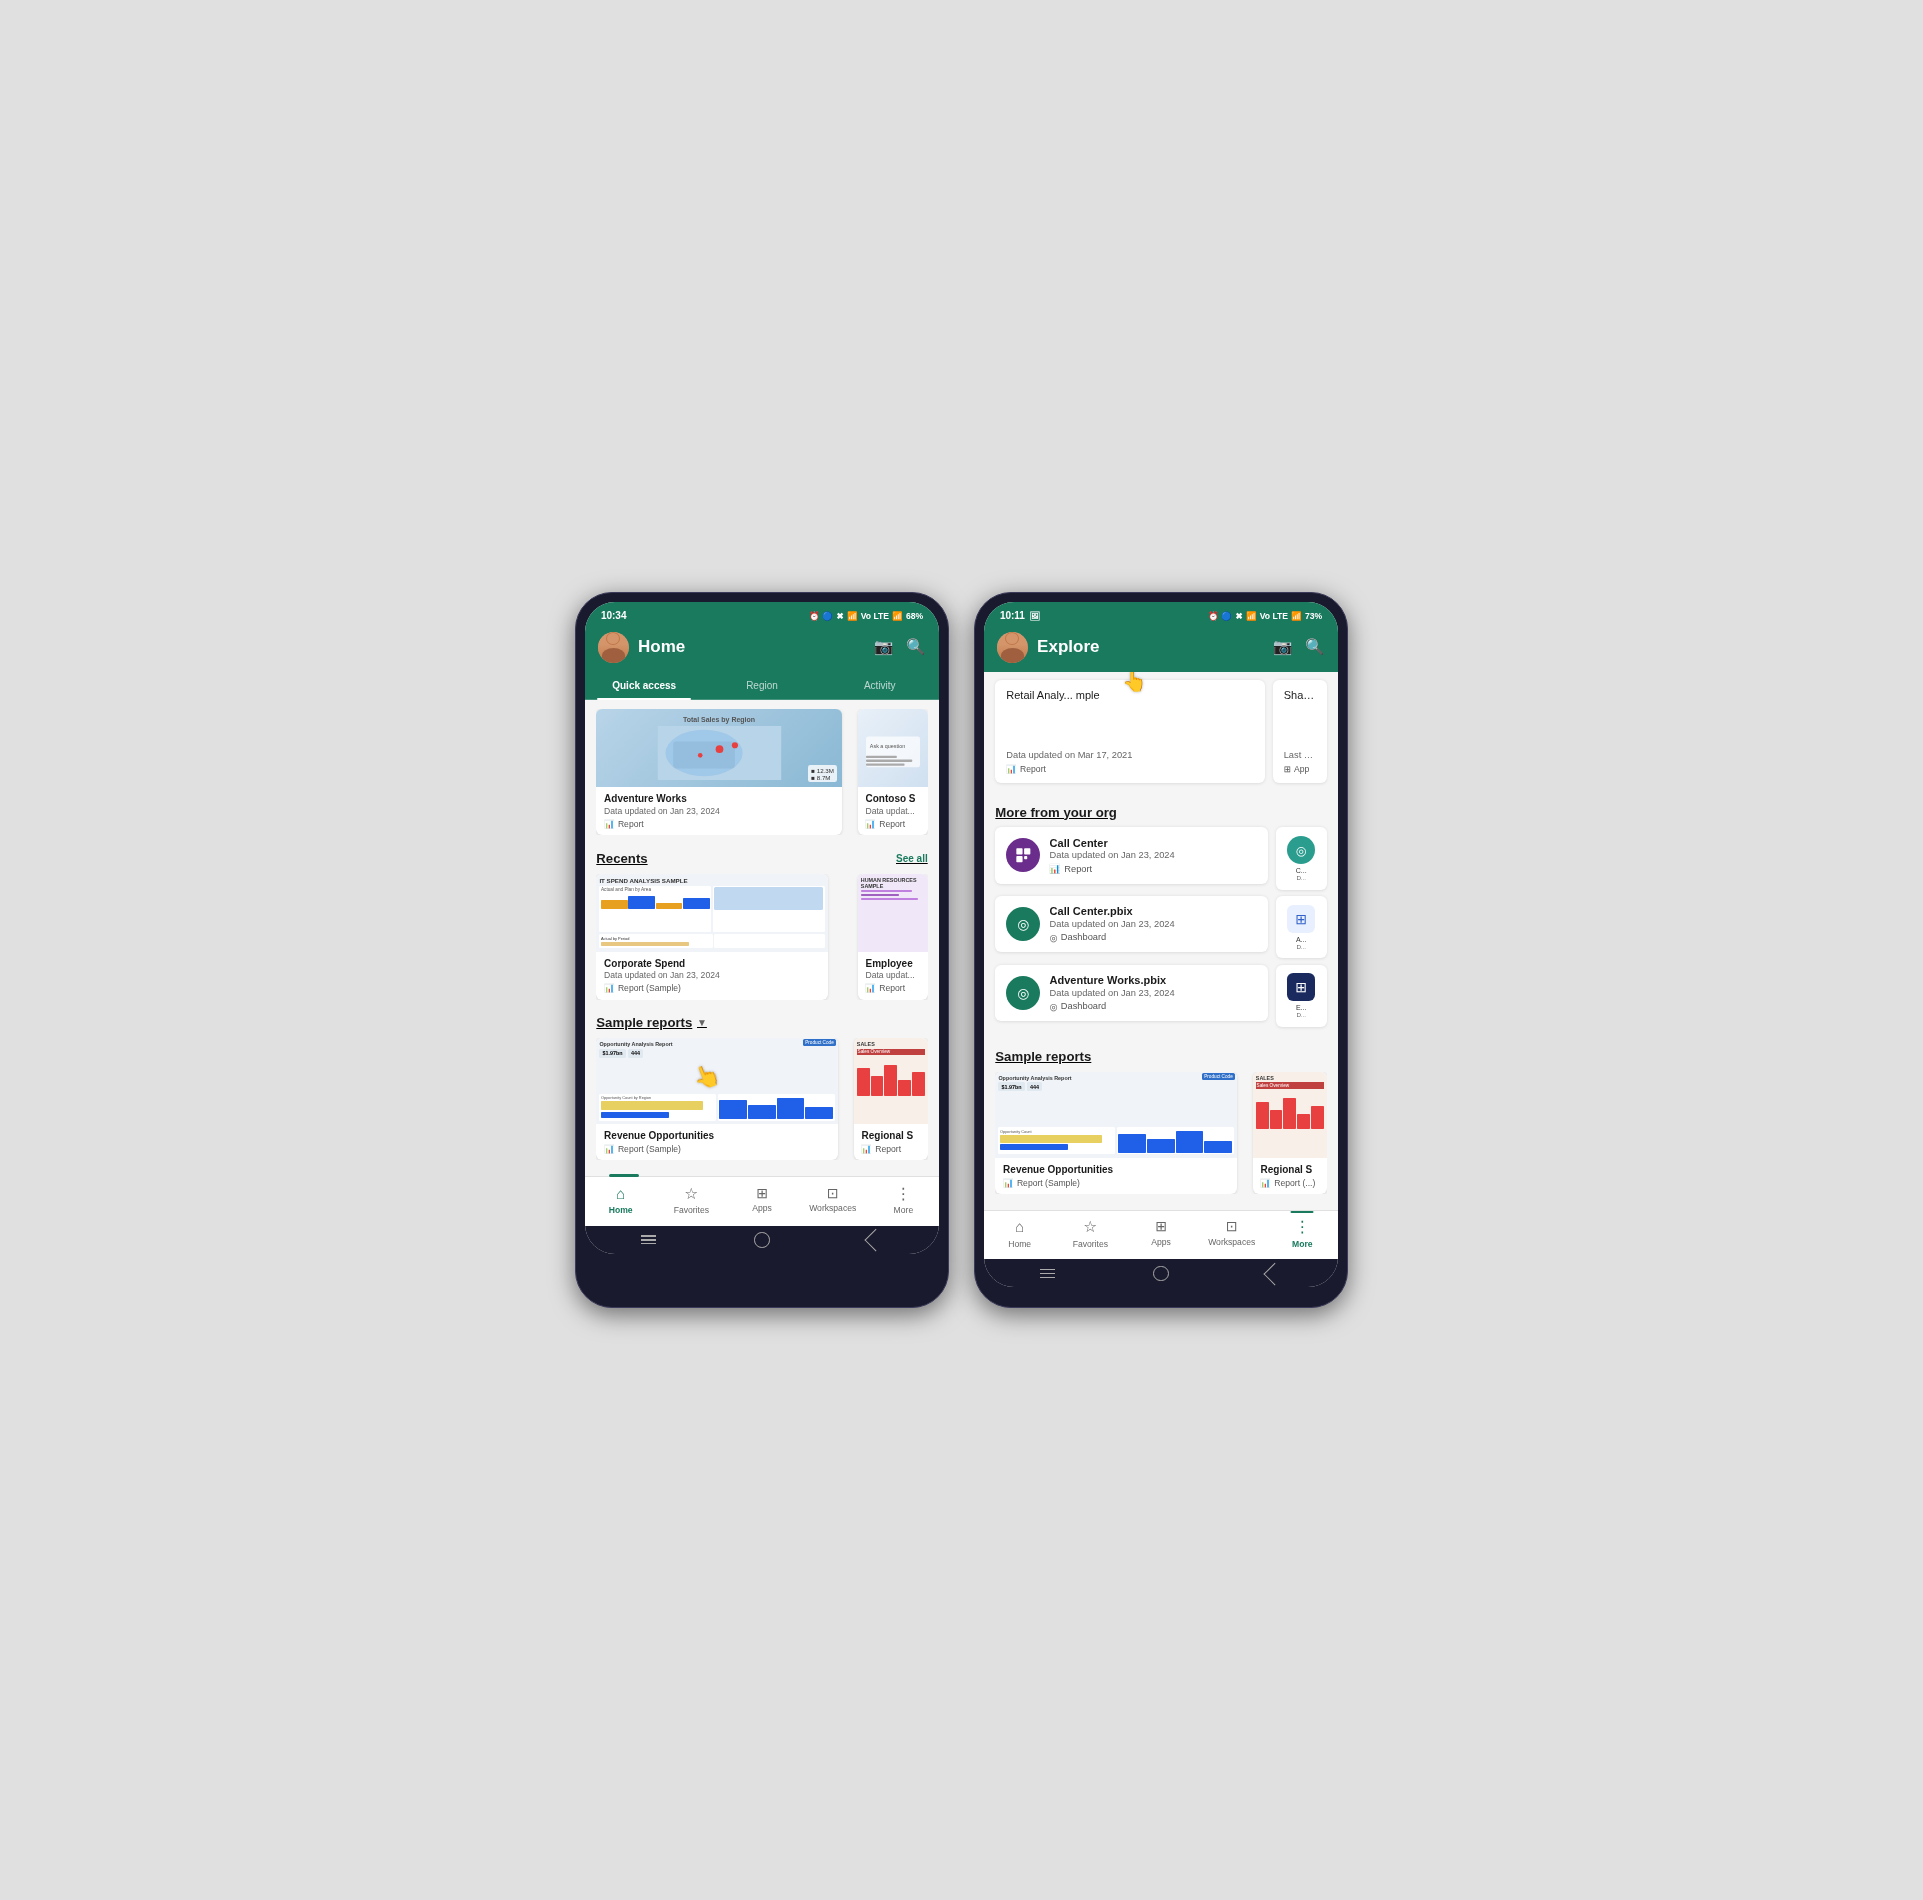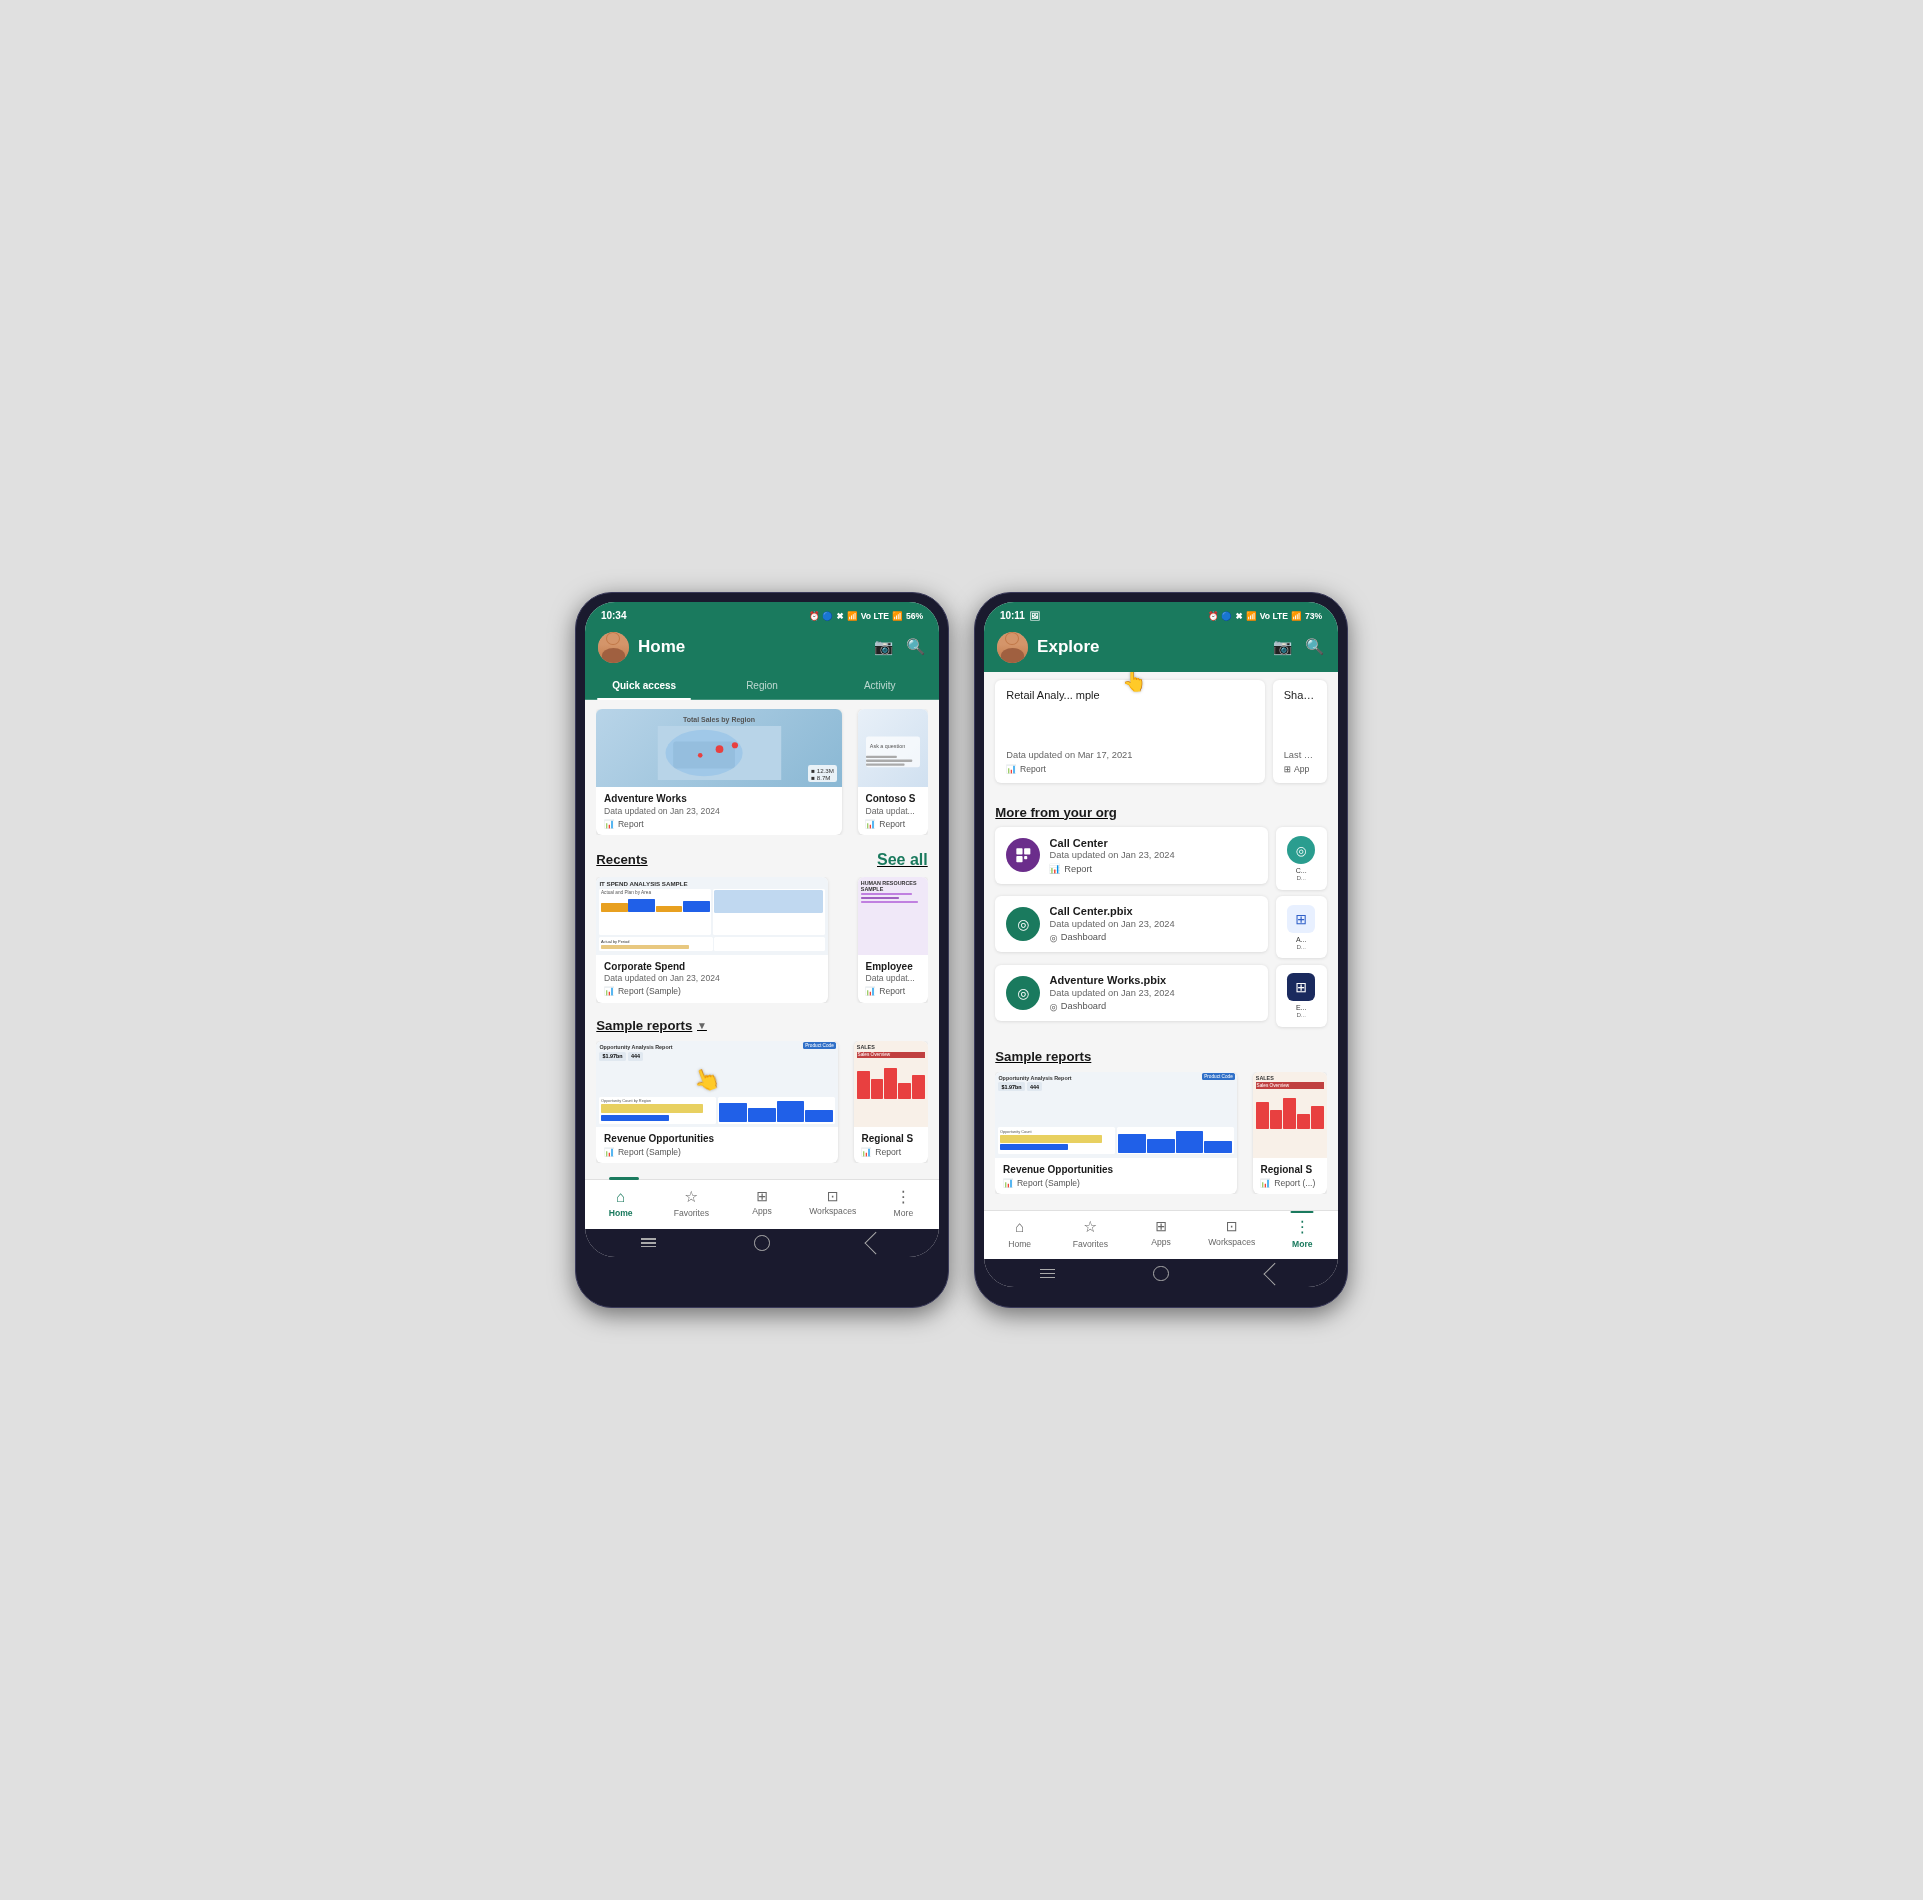--- a/index.html
+++ b/index.html
@@ -153,21 +153,21 @@
     }
 
     .section-title-with-icon {
       display: flex;
       align-items: center;
       gap: 4.7px;
     }
 
     .see-all {
       color: #1a7a5e;
-      font-size: 16px;
+      font-size: 10px;
       font-weight: 600;
       cursor: pointer;
       text-align: right;
     }
 
     .cards-row {
       display: flex;
       gap: 16px;
       overflow: hidden;
     }
@@ -419,21 +419,21 @@
 
     <div class="status-bar">
       <span>10:34</span>
       <div class="status-icons">
         <span>⏰</span>
         <span>🔵</span>
         <span>✖</span>
         <span>📶</span>
         <span>Vo LTE</span>
         <span>📶</span>
-        <span>56%</span>
+        <span>68%</span>
       </div>
     </div>
 
     <div class="app-header">
       <div class="avatar">
         <div class="avatar-img">
           <div style="width:100%;height:100%;background:linear-gradient(180deg,#d4956a 40%,#c07848 100%);border-radius:50%;display:flex;flex-direction:column;align-items:center;justify-content:flex-end;overflow:hidden;">
             <div style="width:14px;height:14px;background:#d4956a;border-radius:50%;margin-bottom:3.1px;border:1.6px solid #c07848;"></div>
             <div style="width:23px;height:15.6px;background:#a06040;border-radius:50% 50% 0 0;"></div>
           </div>

